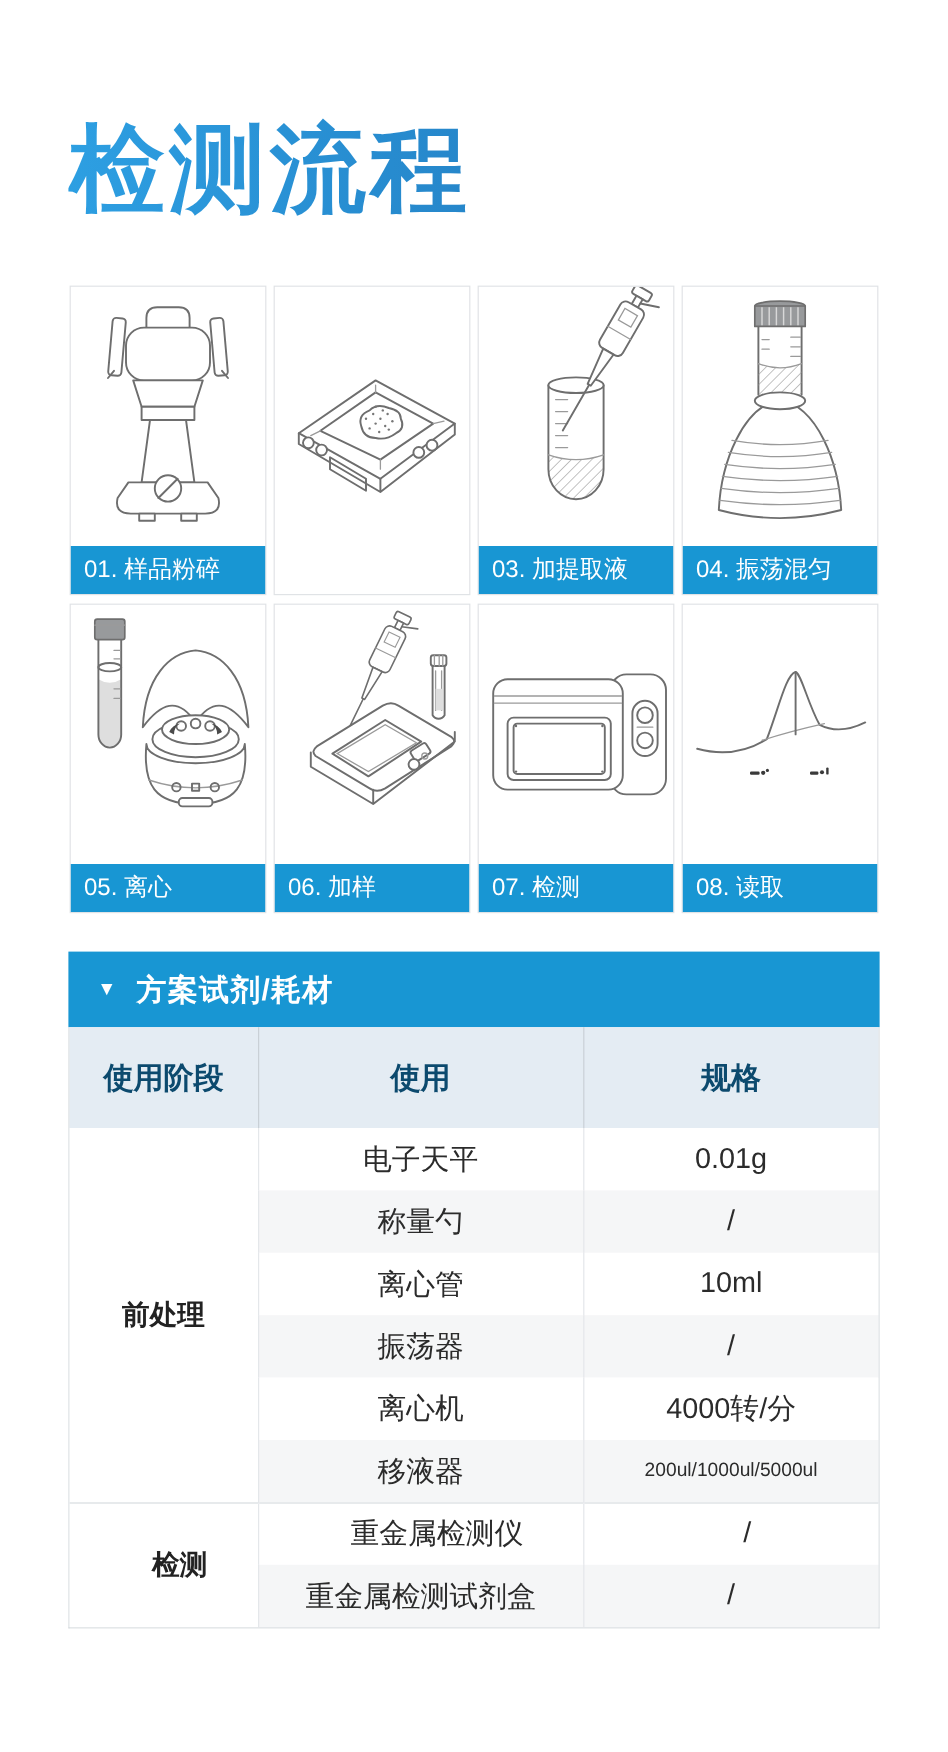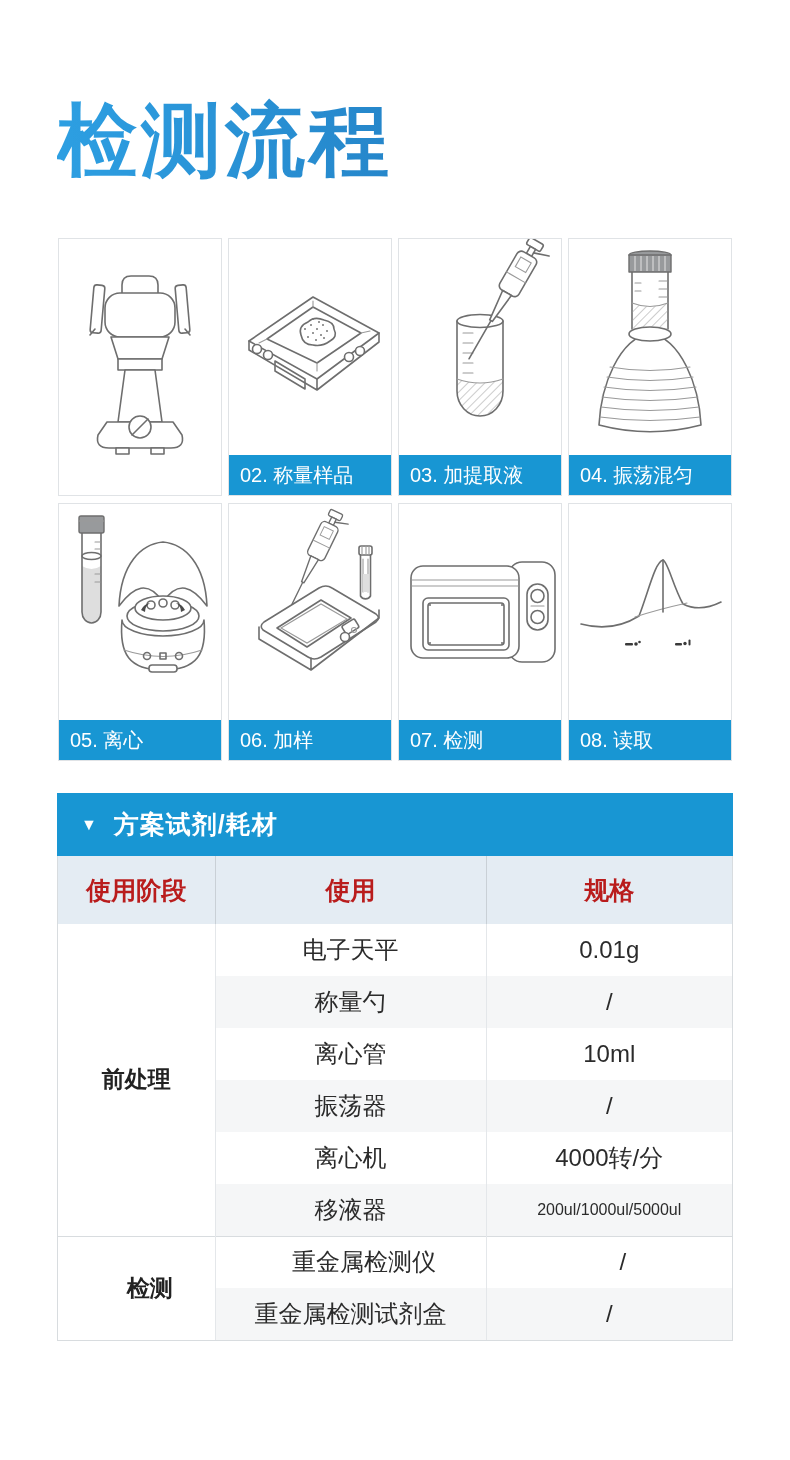--- a/index.html
+++ b/index.html
@@ -60,22 +60,22 @@
   .reagent-bar{
     height:63px;background:var(--accent-blue);color:#fff;
     display:flex;align-items:center;padding-left:24px;
     font-size:25px;font-weight:bold;letter-spacing:1px;
   }
   .reagent-bar .tri{font-size:16px;margin-right:16px;}
   .table-wrap{border:1px solid var(--table-border);border-top:none;}
   table{width:100%;border-collapse:collapse;table-layout:fixed;}
   col.c1{width:157px;}col.c2{width:271px;}col.c3{width:246px;}
   thead th{
-    height:68px;background:var(--header-row-bg);
-    font-size:25px;font-weight:bold;color:#b91c1c;text-align:center;
+    height:84px;background:var(--header-row-bg);
+    font-size:25px;font-weight:bold;color:#0c4a6e;text-align:center;
   }
   thead th + th{border-left:1px solid #c9d0d6;}
   tbody td{
     height:52px;text-align:center;vertical-align:middle;
     font-size:24px;color:var(--text-dark);background:#fff;
   }
   td.stage{font-size:23px;font-weight:bold;color:#222;}
   td.item,td.spec{border-left:1px solid var(--inner-border);}
   tr.alt td.item,tr.alt td.spec{background:var(--alt-row-bg);}
   tr.group-sep td{border-top:1px solid var(--table-border);padding-left:28px;}
@@ -109,20 +109,21 @@
           <path class="lnw" d="M52 78 h58 l-7 22 h-44 z"></path>
           <rect class="lnw" x="59" y="100" width="44" height="11"></rect>
           <path class="lnw" d="M66 111 h30 l7 52 h-44 z"></path>
           <path class="lnw" d="M48 163 h66 l9 13 q3 13 -11 13 h-62 q-14 0 -11 -13 z"></path>
           <circle class="lnw" cx="81" cy="168" r="11"></circle>
           <path class="ln" d="M73 176 L89 160"></path>
           <rect class="lnw" x="57" y="189" width="13" height="6"></rect>
           <rect class="lnw" x="92" y="189" width="13" height="6"></rect>
         </svg>
       </div>
+      <div class="label">01. 样品粉碎</div>
     </div>
 
     <div class="card">
       <div class="art">
         <svg width="162" height="216" viewBox="0 0 162 216">
           <path class="lnw" d="M20 102 L84 58 L150 94 L88 140 Z"></path>
           <path class="ln" d="M20 102 v9 l68 40 l62 -48 v-9 M88 140 v11"></path>
           <path class="ln" d="M38 100 L84 68 L132 94 L88 124 Z"></path>
           <path class="thin" d="M38 100 L30 104 M84 68 L84 62 M132 94 L141 92 M88 124 L88 132"></path>
           <path class="lnw" d="M72 96 q-3 -9 7 -13 q6 -6 16 -2 q10 2 10 9 q4 8 -4 12 q-8 6 -17 4 q-10 0 -12 -10 z"></path>
@@ -140,21 +141,20 @@
               <circle cx="90" cy="83" r="1"></circle>
               <circle cx="84" cy="80" r="1"></circle>
           </g>
           <path class="ln" d="M46 122 L76 140 L76 150 L46 132 Z"></path>
           <circle class="lnw" cx="28" cy="110" r="4.5"></circle>
           <circle class="lnw" cx="39" cy="116" r="4.5"></circle>
           <circle class="lnw" cx="120" cy="118" r="4.5"></circle>
           <circle class="lnw" cx="131" cy="112" r="4.5"></circle>
         </svg>
       </div>
-      <div class="label">02. 称量样品</div>
     </div>
 
     <div class="card">
       <div class="art">
         <svg width="162" height="216" viewBox="0 0 162 216">
           <defs>
             <pattern id="h3" width="6" height="6" patternUnits="userSpaceOnUse" patternTransform="rotate(45)">
               <line x1="0" y1="0" x2="0" y2="6" stroke="#9a9a9a" stroke-width="1"></line>
             </pattern>
           </defs>

